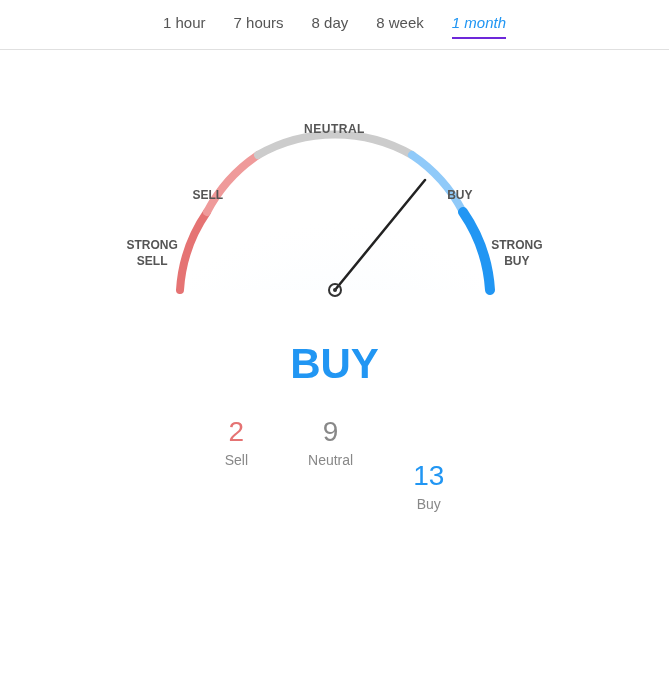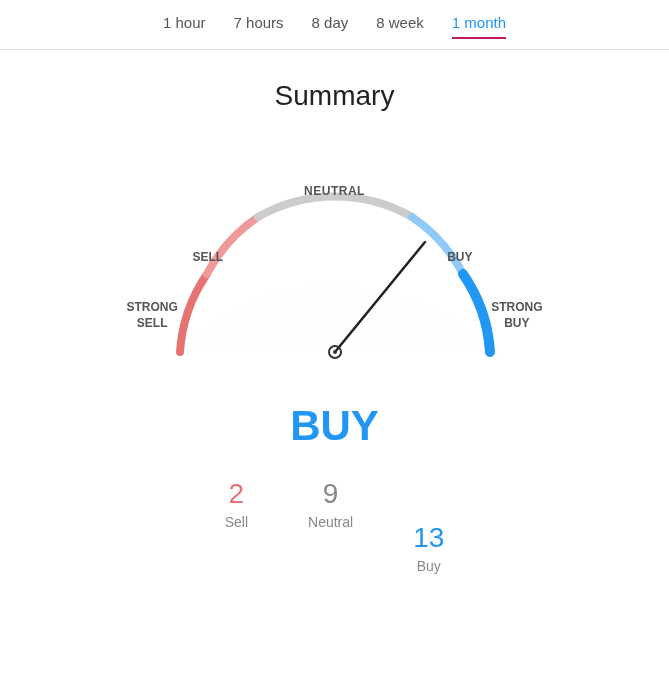--- a/index.html
+++ b/index.html
@@ -23,21 +23,22 @@
     }
     .tab-item {
       font-size: 15px;
       color: #555;
       cursor: pointer;
       padding-bottom: 6px;
       border-bottom: 2px solid transparent;
     }
     .tab-item.active {
       color: #2196f3;
-      border-bottom: 2px solid #be185d;
+      border-bottom: 2px solid #6d28d9;
+      font-style: italic;
     }
 
     
     .main {
       display: flex;
       flex-direction: column;
       align-items: center;
       padding-top: 30px;
     }
 
@@ -149,21 +150,20 @@
 
 <div class="tab-bar">
   <span class="tab-item">1 hour</span>
   <span class="tab-item">7 hours</span>
   <span class="tab-item">8 day</span>
   <span class="tab-item">8 week</span>
   <span class="tab-item active">1 month</span>
 </div>
 
 <div class="main">
-  <div class="summary-title">Summary</div>
 
   <div class="gauge-container">
 
     <svg class="gauge-svg" width="420" height="240" viewBox="0 0 420 240">
       <defs>
         <radialGradient id="gaugeGrad" cx="50%" cy="100%" r="70%">
           <stop offset="0%" stop-color="#e3f2fd" stop-opacity="0.9"></stop>
           <stop offset="100%" stop-color="#ffffff" stop-opacity="0.2"></stop>
         </radialGradient>
         <clipPath id="halfCircle">

